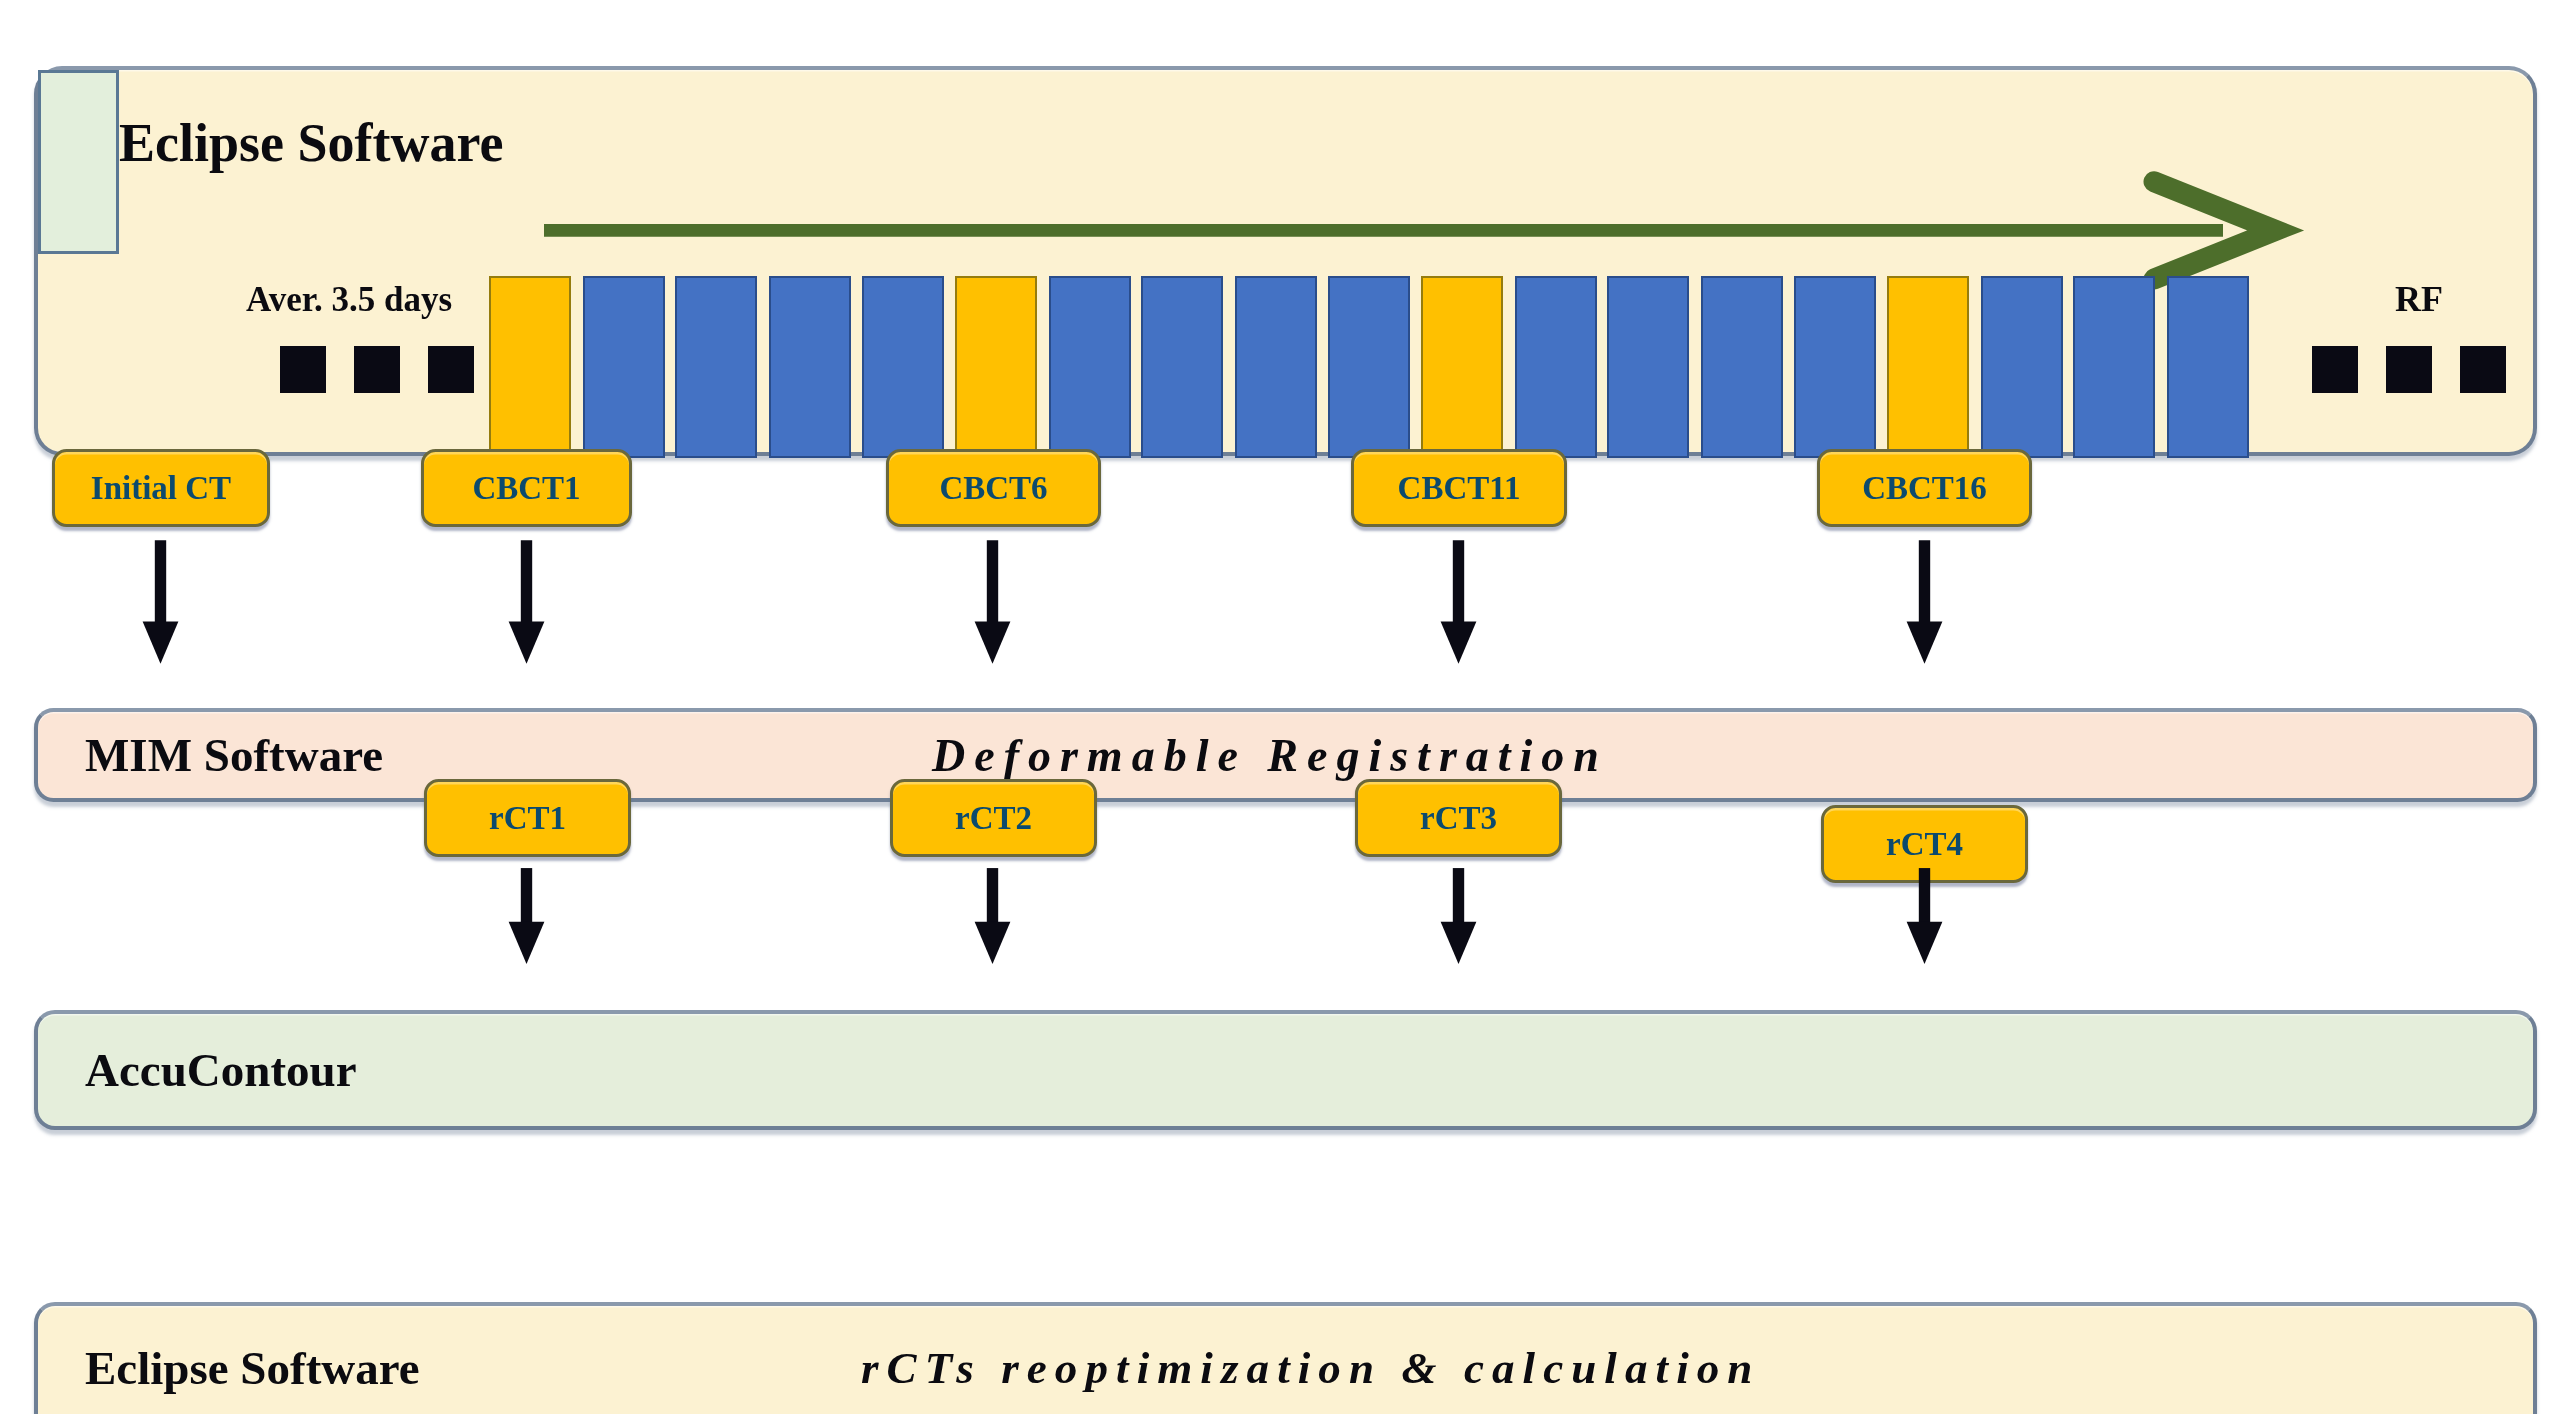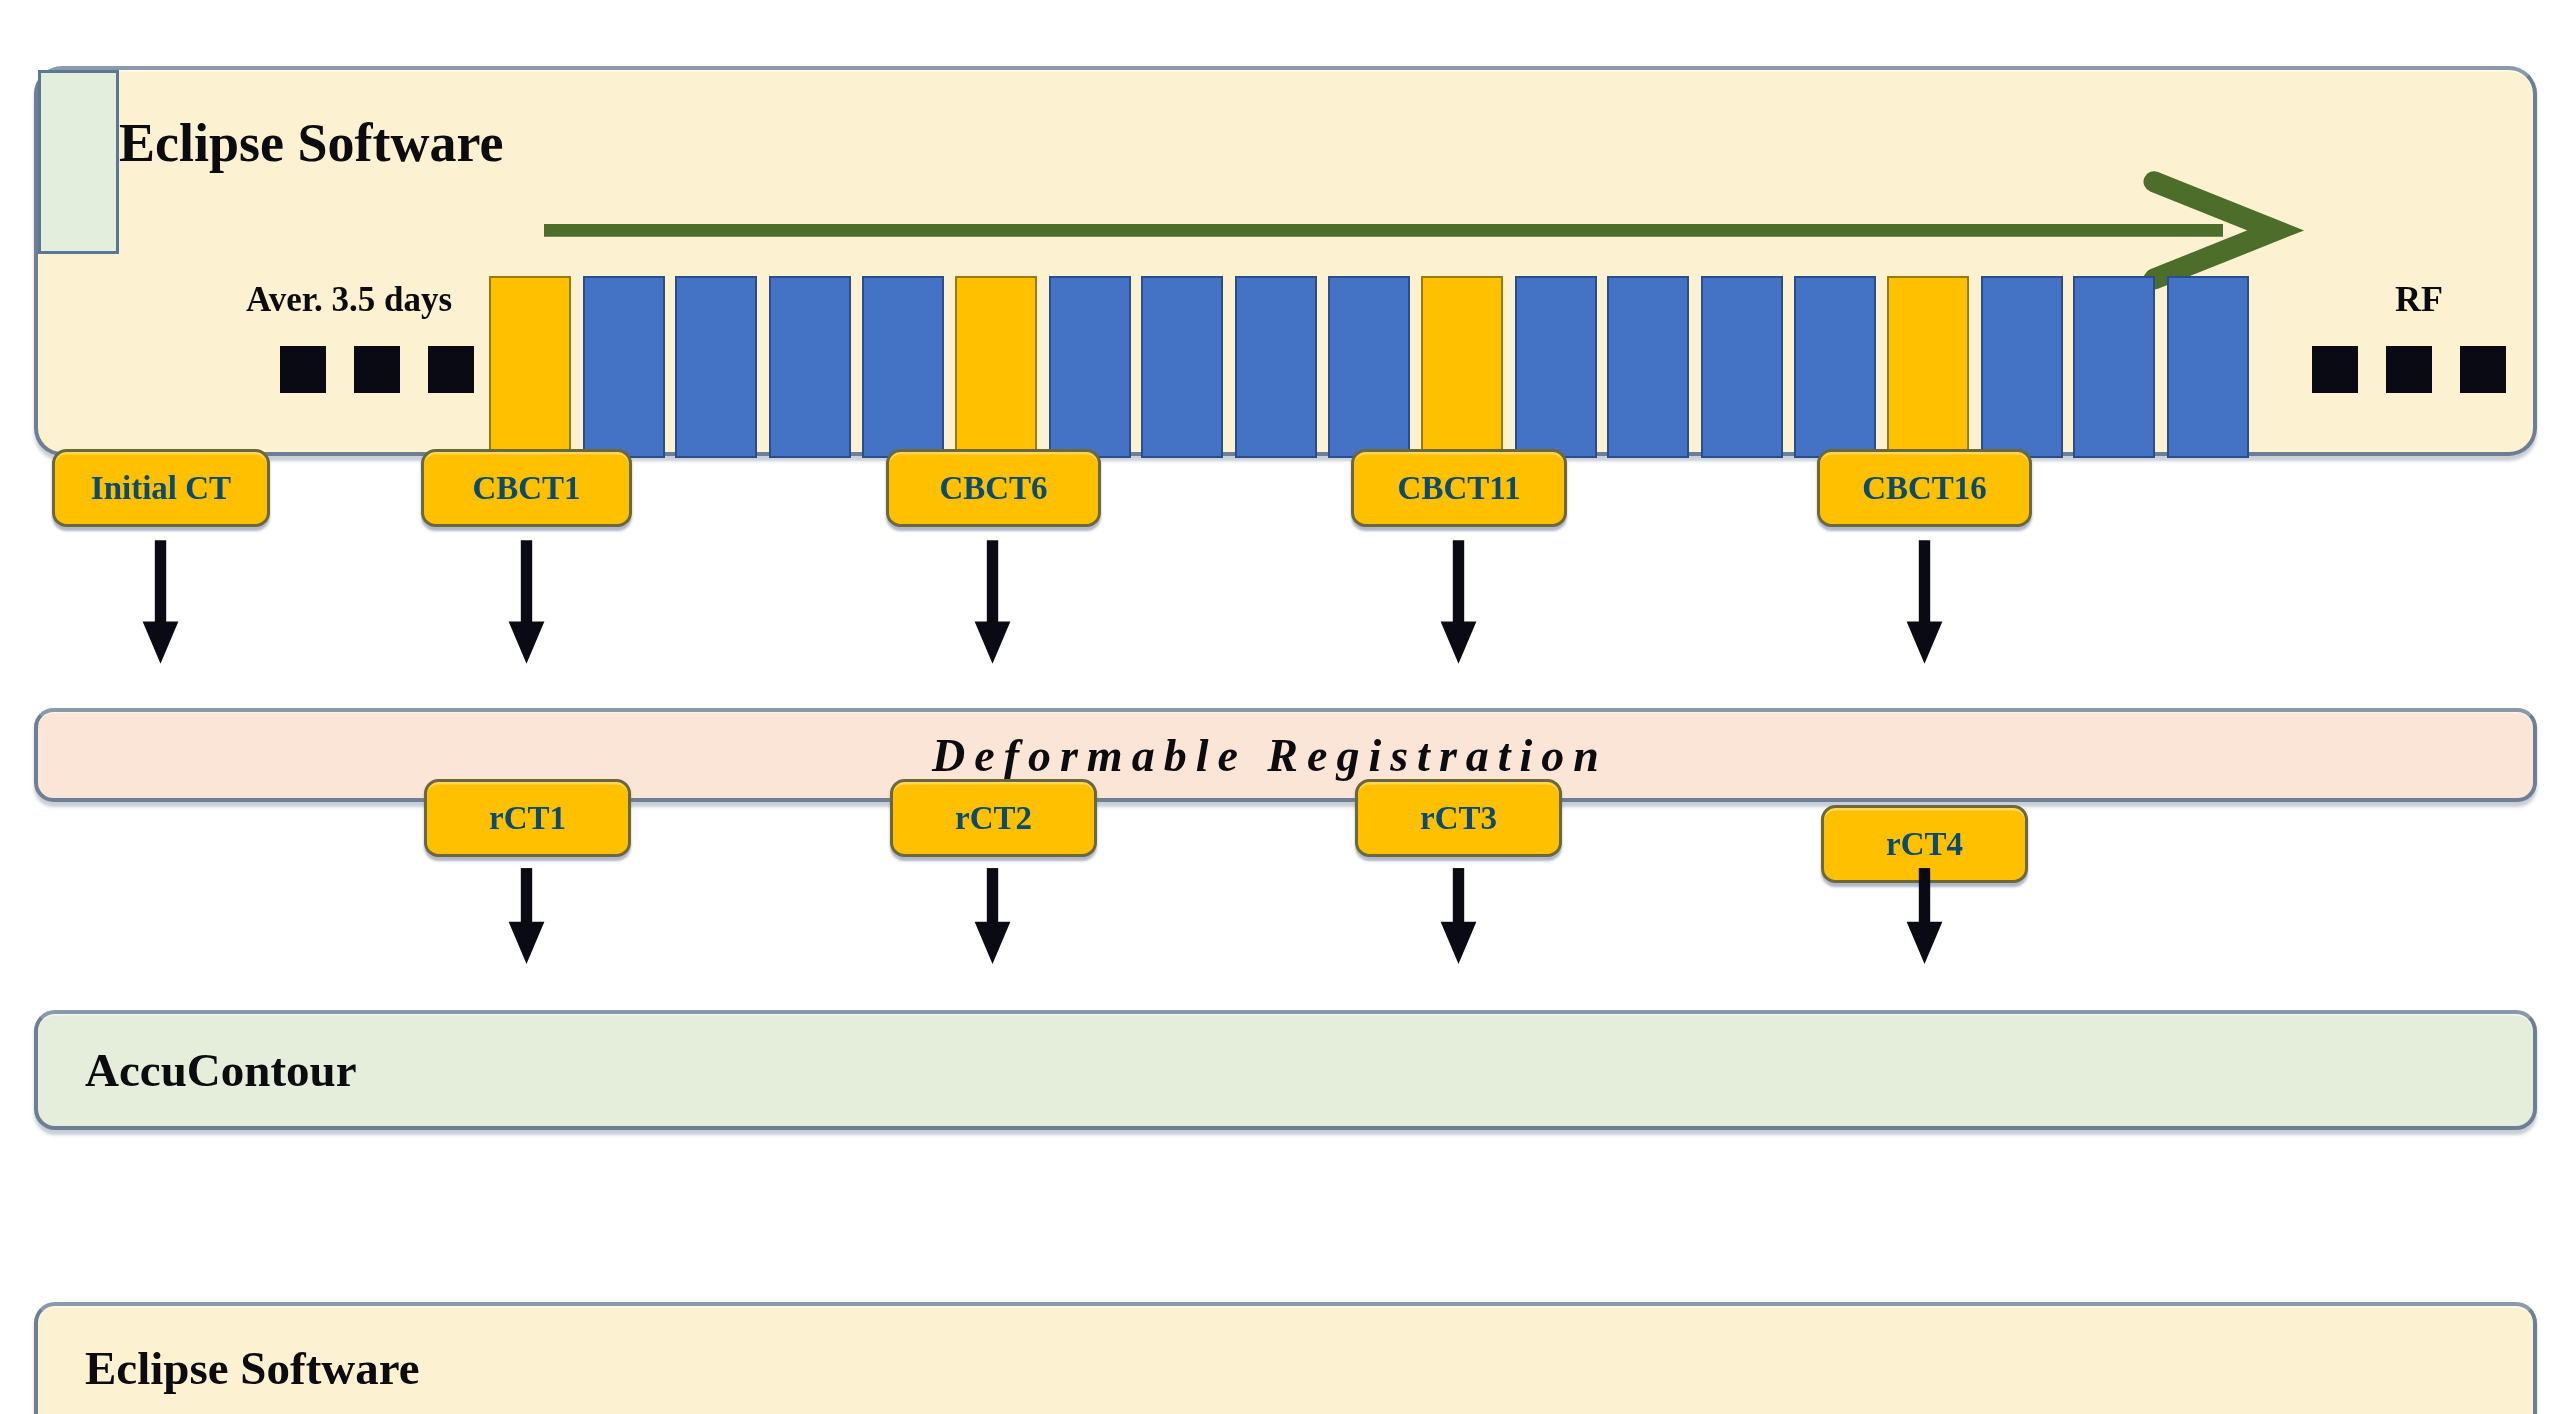--- a/index.html
+++ b/index.html
@@ -117,20 +117,21 @@
       <polygon points="2,100 46,100 24,152" fill="#0a0a14"></polygon>
     </svg>
     <div class="tag" style="left: 1817px; top: 449px; width: 215px;">CBCT16</div>
     <svg width="39" height="124" viewBox="0 0 48 152" style="position: absolute; left: 1905px; top: 540px;">
       <line x1="24" y1="0" x2="24" y2="104" stroke="#0a0a14" stroke-width="14"></line>
       <polygon points="2,100 46,100 24,152" fill="#0a0a14"></polygon>
     </svg>
   </div>
 
 <div id="mim-panel" class="panel">
+  <div id="mim-title" class="panel-title">MIM Software</div>
   <div id="mim-sub" class="panel-sub">Deformable Registration</div>
 </div>
 
 <div id="row2">
     <div class="tag" style="left: 424px; top: 779px; width: 207px;">rCT1</div>
     <svg width="39" height="96" viewBox="0 0 48 118" style="position: absolute; left: 507px; top: 868px;">
       <line x1="24" y1="0" x2="24" y2="70" stroke="#0a0a14" stroke-width="14"></line>
       <polygon points="2,66 46,66 24,118" fill="#0a0a14"></polygon>
     </svg>
     <div class="tag" style="left: 890px; top: 779px; width: 207px;">rCT2</div>
@@ -149,14 +150,15 @@
       <polygon points="2,66 46,66 24,118" fill="#0a0a14"></polygon>
     </svg>
   </div>
 
 <div id="accu-panel" class="panel">
   <div id="accu-title" class="panel-title">AccuContour</div>
 </div>
 
 <div id="bottom-panel" class="panel">
   <div id="bottom-title" class="panel-title">Eclipse Software</div>
+  <div id="bottom-sub" class="panel-sub">rCTs reoptimization &amp; calculation</div>
 </div>
 
 
 </body></html>

